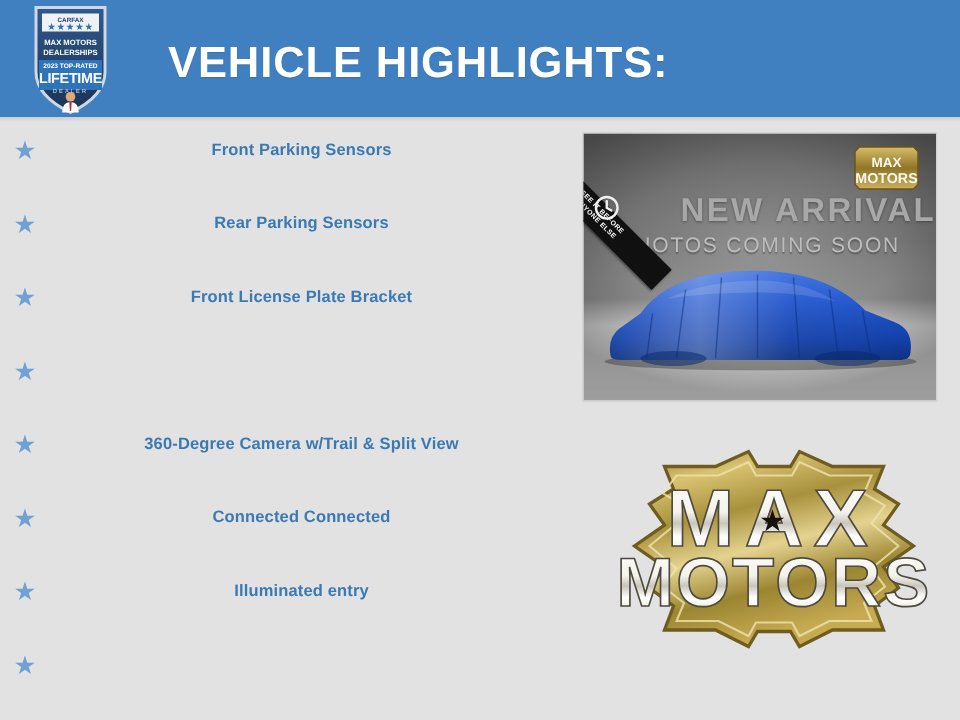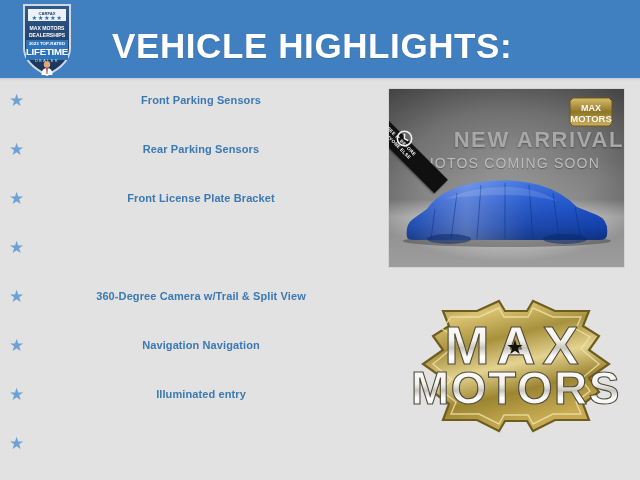--- a/index.html
+++ b/index.html
@@ -36,21 +36,21 @@
     left: 0;
     top: 78px;
     width: 640px;
     height: 3px;
     background: linear-gradient(to bottom, #c8cdd2, #e2e2e2);
   }
   #header-title {
     position: absolute;
     left: 112px;
     top: 26px;
-    font-size: 35px;
+    font-size: 29px;
     font-weight: bold;
     color: #ffffff;
     letter-spacing: 0.6px;
     white-space: nowrap;
     text-shadow: 0 1px 1px rgba(0,0,0,0.13);
   }
 
   
   #carfax-badge {
     position: absolute;
@@ -247,21 +247,21 @@
       <span class="bullet-star">★</span>
     </div>
 
     <div class="list-item">
       <span class="bullet-star">★</span>
       <span class="item-label">360-Degree Camera w/Trail &amp; Split View</span>
     </div>
 
     <div class="list-item">
       <span class="bullet-star">★</span>
-      <span class="item-label">Navigation Navigation</span>
+      <span class="item-label">Connected Connected</span>
     </div>
 
     <div class="list-item">
       <span class="bullet-star">★</span>
       <span class="item-label">Illuminated entry</span>
     </div>
 
     <div class="list-item">
       <span class="bullet-star">★</span>
     </div>

